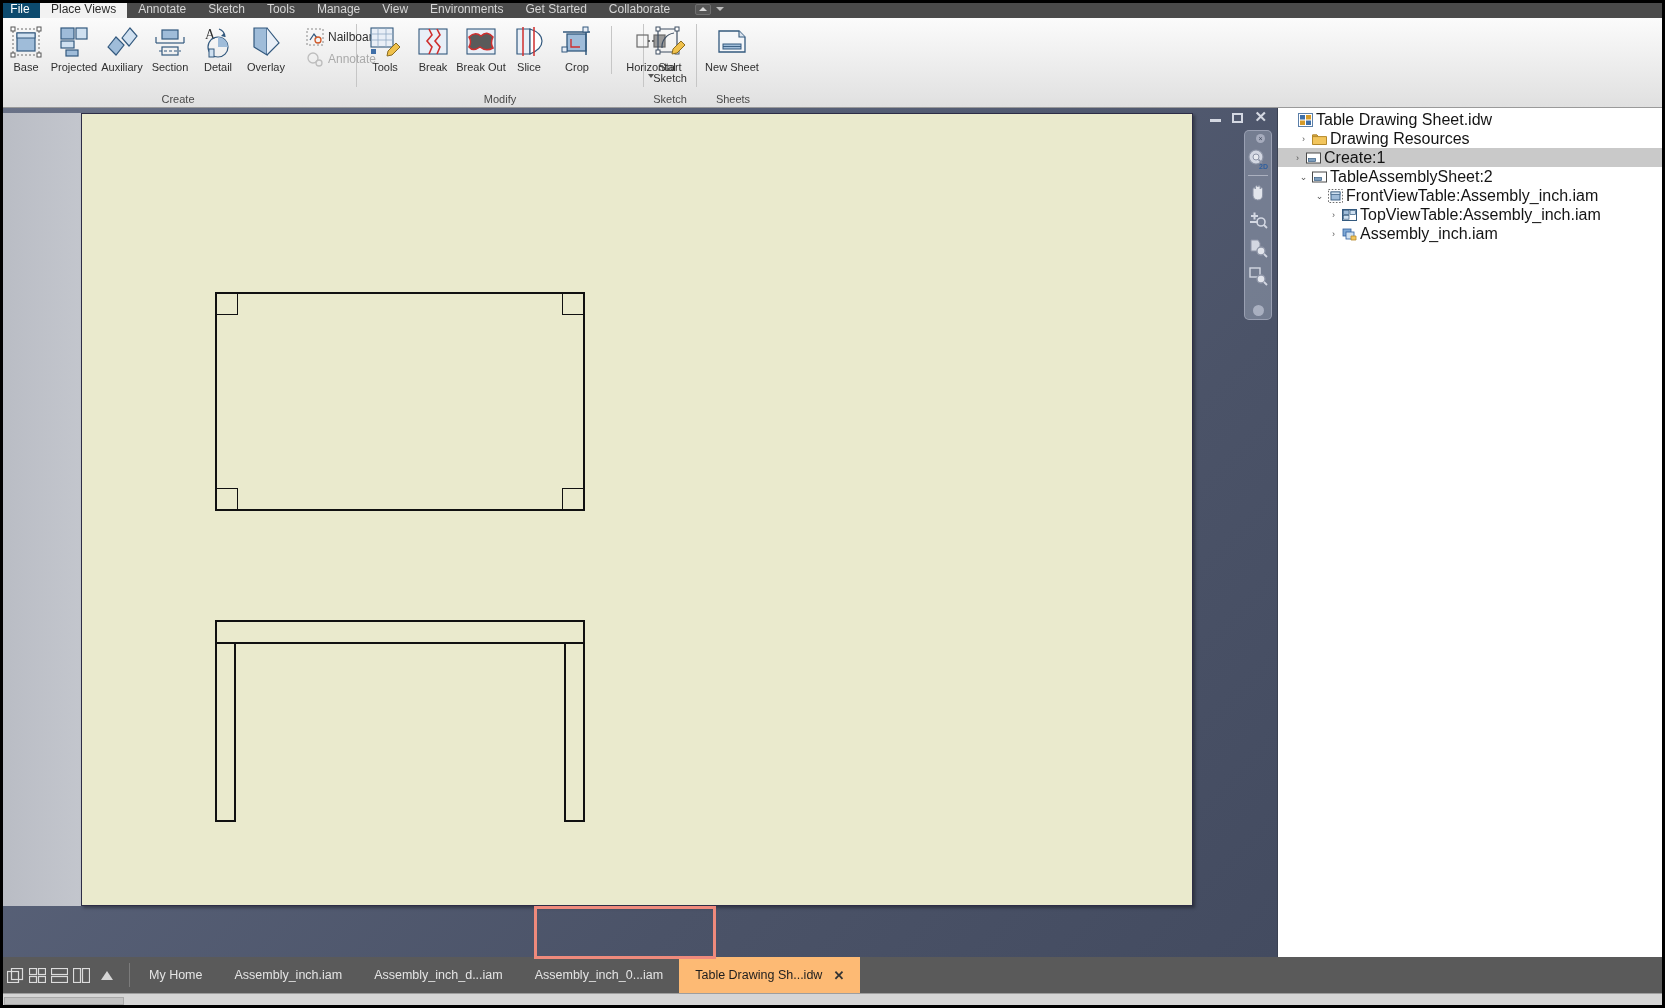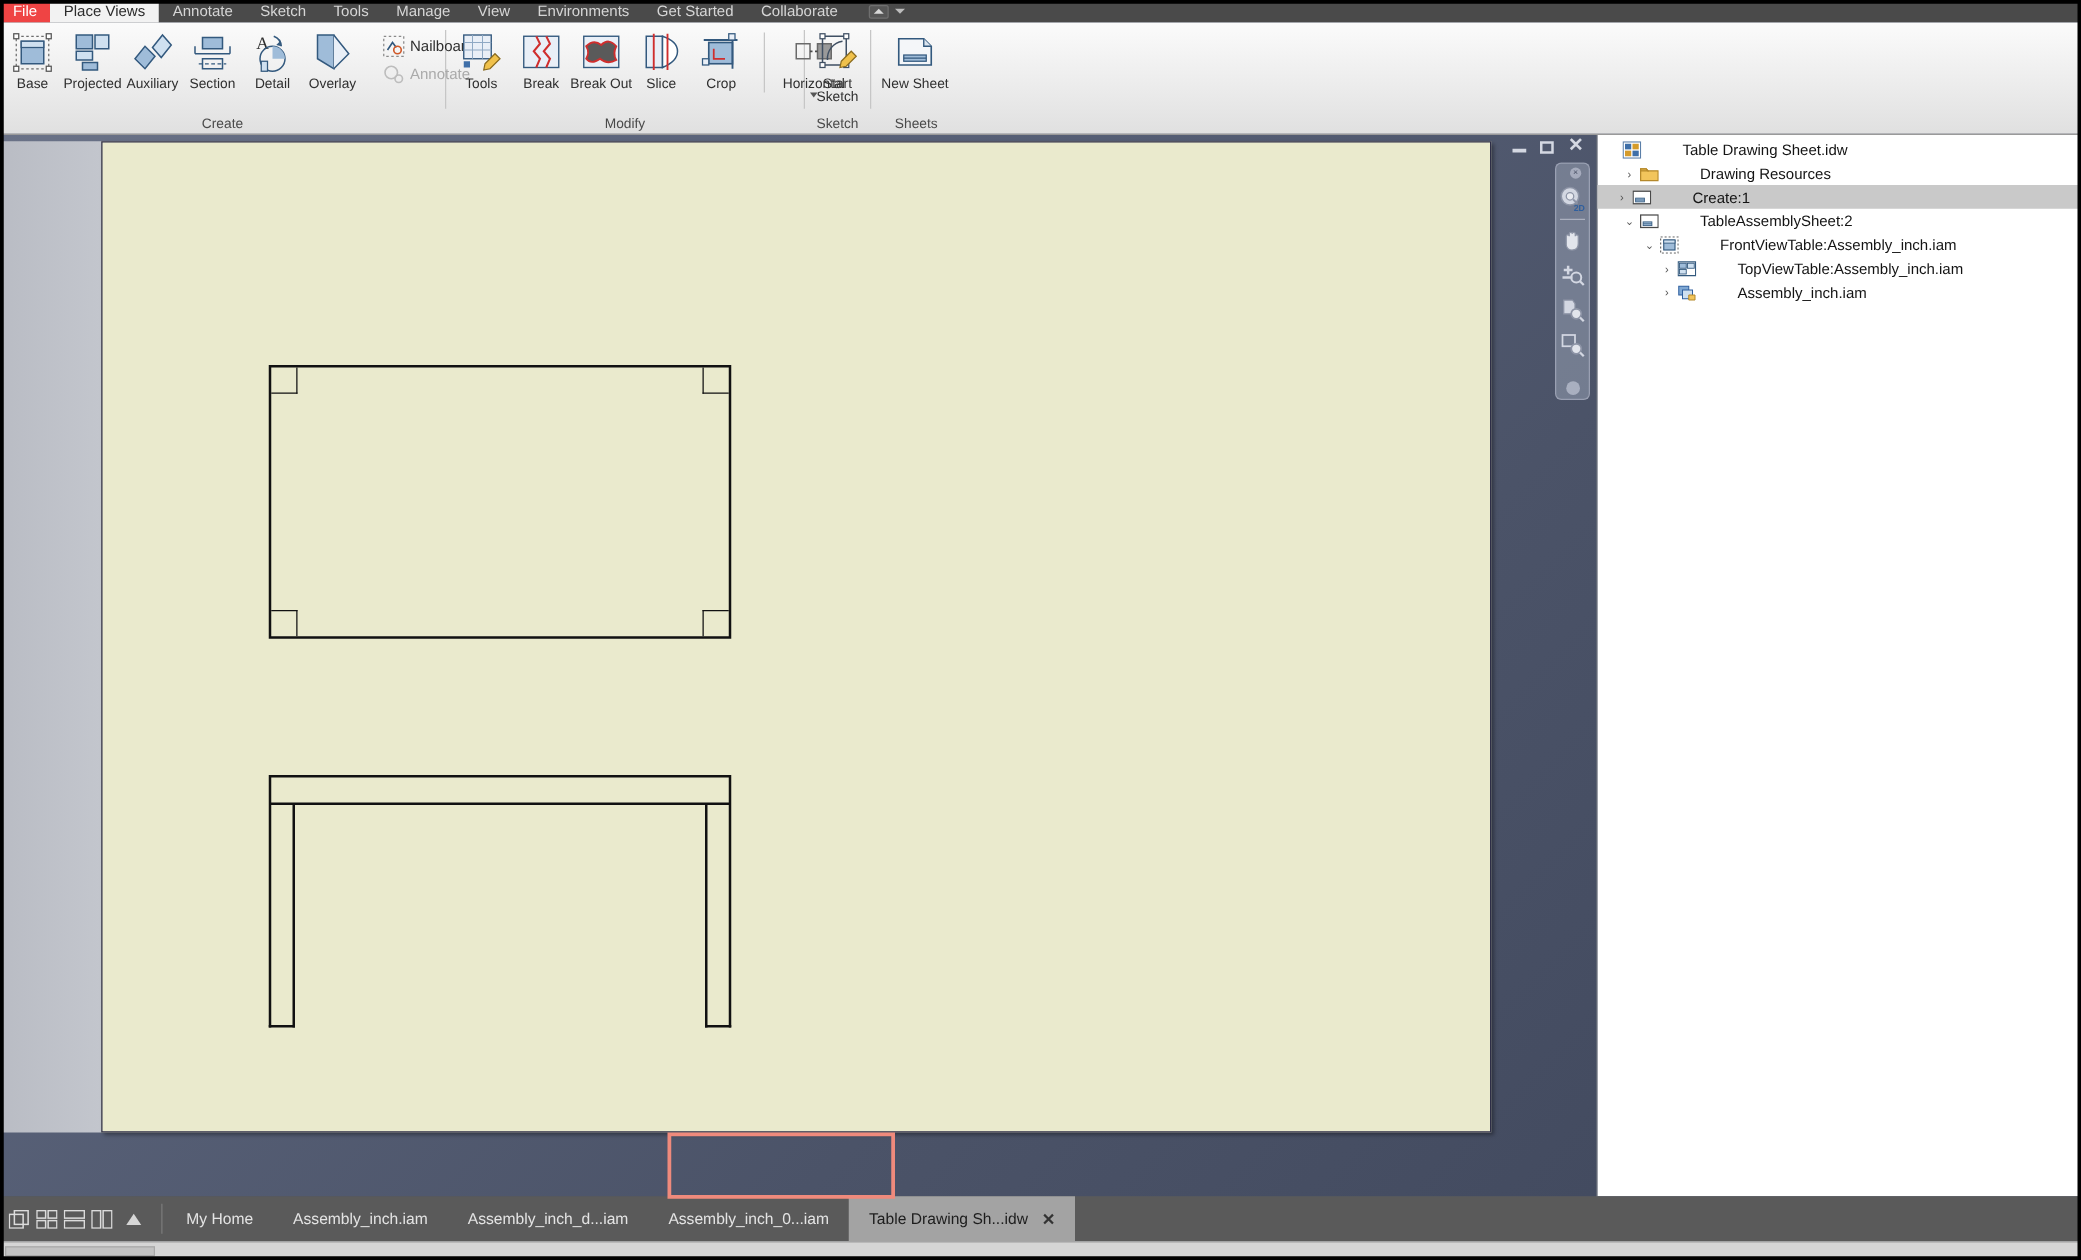--- a/index.html
+++ b/index.html
@@ -16,21 +16,21 @@
     background: #4d566b;
   }
 
   
   .ribbon-tabs {
     position: absolute; left: 0; top: 0; width: 1665px; height: 18px;
     background: #4a4a4a;
     display: flex; align-items: stretch;
   }
   .tab-file {
-    width: 40px; background: #ef4444; color: #fff;
+    width: 40px; background: #0c4a6e; color: #fff;
     font-size: 12px; display: flex; align-items: center; justify-content: center;
     font-weight: normal;
   }
   .tab {
     padding: 0 11px; color: #d6d6d6; font-size: 12px;
     display: flex; align-items: center; white-space: nowrap;
   }
   .tab.active { background: #f2f2f2; color: #2b2b2b; }
   .tabs-extra {
     margin-left: 14px; display: flex; align-items: center; gap: 5px;
@@ -187,21 +187,21 @@
   .tree { padding: 2px 0 0 6px; font-size: 12px; color: #1c1c1c; }
   .trow {
     display: flex; align-items: center; height: 19px; gap: 3px;
     white-space: nowrap;
   }
   .trow.sel { background: #c9c9c9; margin-left: -6px; padding-left: 6px; }
   .twist {
     width: 11px; text-align: center; color: #555; font-size: 9px;
     flex: 0 0 11px; user-select: none;
   }
-  .tlabel { font-size: 12px; color: #141414; margin-left: 30px; }
+  .tlabel { font-size: 16px; color: #141414; }
 
   .ti { width: 15px; height: 14px; position: relative; flex: 0 0 15px; }
 
   
   .taskbar {
     position: absolute; left: 0; top: 957px; width: 1665px; height: 36px;
     background: #5a5a5a; display: flex; align-items: center;
   }
   .tb-icons { display: flex; align-items: center; gap: 5px; padding: 0 7px; }
   .tb-ico { width: 17px; height: 15px; position: relative; }
@@ -209,21 +209,21 @@
     width: 0; height: 0; border-left: 6px solid transparent;
     border-right: 6px solid transparent; border-bottom: 9px solid #d6d6d6;
     margin: 0 6px;
   }
   .tb-sep { width: 1px; height: 24px; background: #7b7b7b; margin: 0 3px; }
   .doctab {
     height: 36px; display: flex; align-items: center; padding: 0 16px;
     font-size: 12.5px; color: #e4e4e4; white-space: nowrap;
   }
   .doctab.active {
-    background: #a3a3a3; color: #1d1d1d; gap: 11px;
+    background: #fdba74; color: #1d1d1d; gap: 11px;
   }
   .doctab .dx { font-size: 13px; font-weight: bold; color: #333; }
   .tab-highlight {
     position: absolute; left: 534px; top: 906px;
     width: 182px; height: 53px;
     border: 3px solid #ef8a7c; pointer-events: none;
   }
 
   .statusbar {
     position: absolute; left: 0; top: 993px; width: 1665px; height: 15px;

